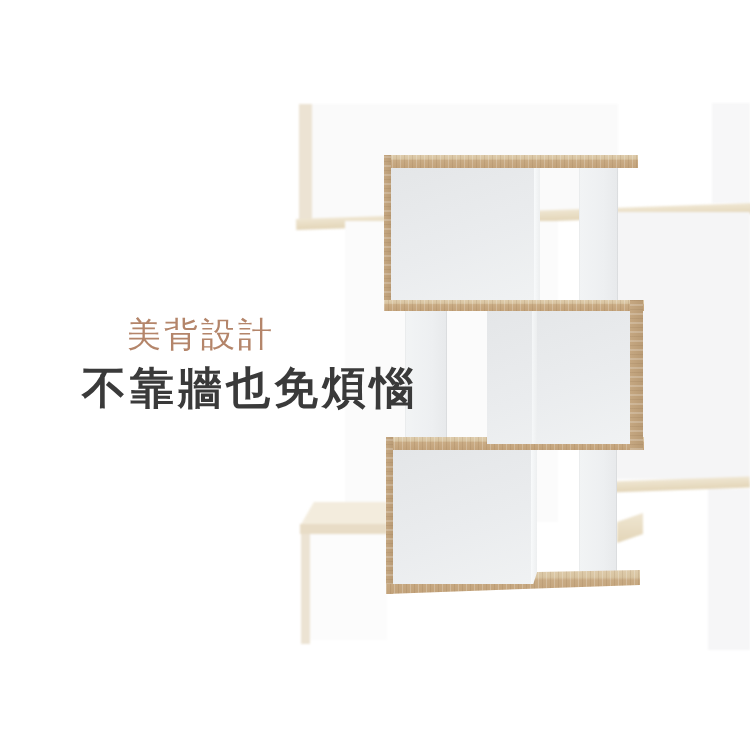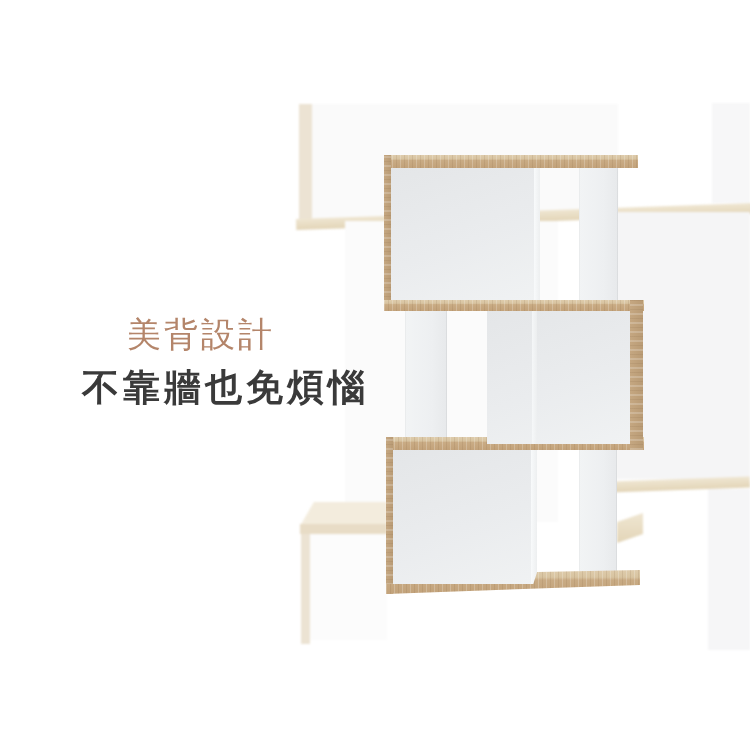--- a/index.html
+++ b/index.html
@@ -40,21 +40,21 @@
     clip-path:polygon(0% 58%, 58% 58%, 59.5% 8%, 100% 0%, 100% 62%, 0% 100%);
   }
   .bg-piece-br{clip-path:polygon(0 30%,100% 0,100% 70%,0 100%);}
   .bg-tbl-top{clip-path:polygon(16% 0,100% 0,100% 100%,0 100%);background:#f3ecdd;}
 
   
   .headline{
     font-size:34px;line-height:36px;font-weight:500;letter-spacing:3px;white-space:nowrap;
   }
   .subline{
-    font-size:37px;line-height:37px;font-weight:600;letter-spacing:4px;white-space:nowrap;
+    font-size:44px;line-height:37px;font-weight:600;letter-spacing:4px;white-space:nowrap;
   }
 </style>
 </head>
 <body>
 
 <div class="stage">
 
   <div class="abs bg-group">
     <div class="abs bg-wood-pale" style="left:299px;top:104px;width:13px;height:116px;"></div>
     <div class="abs bg-white" style="left:312px;top:104px;width:306px;height:116px;"></div>

